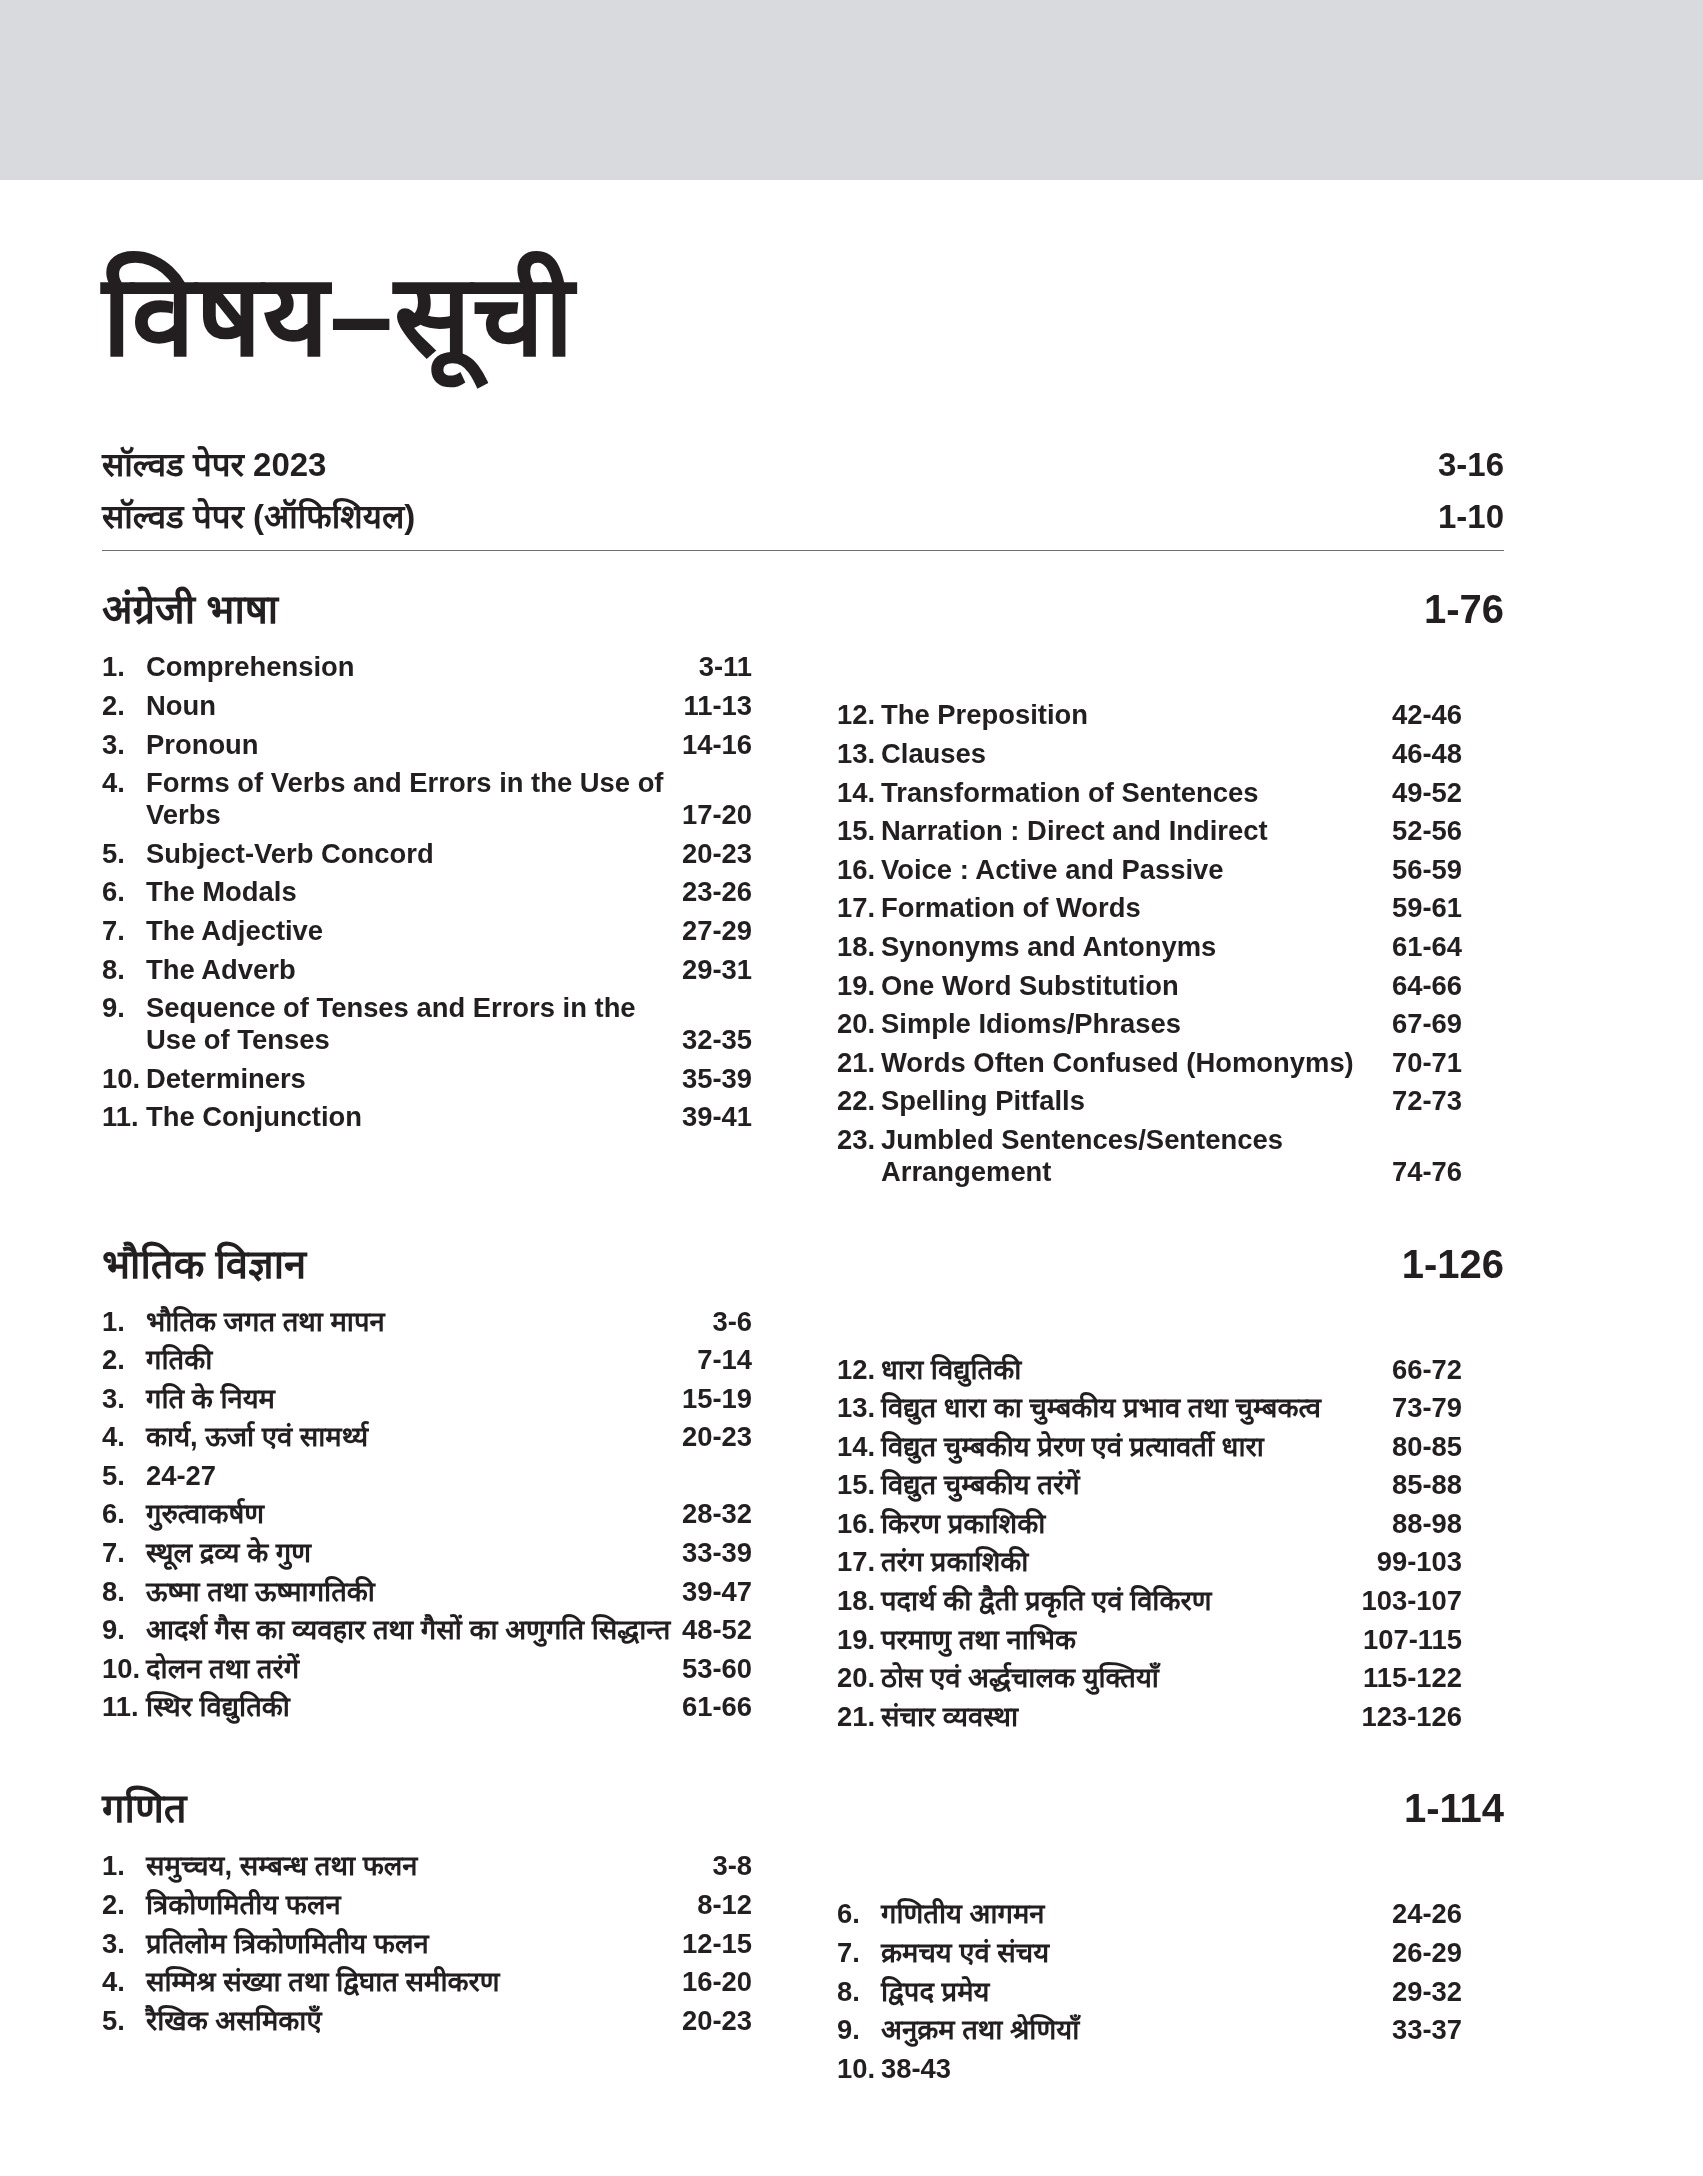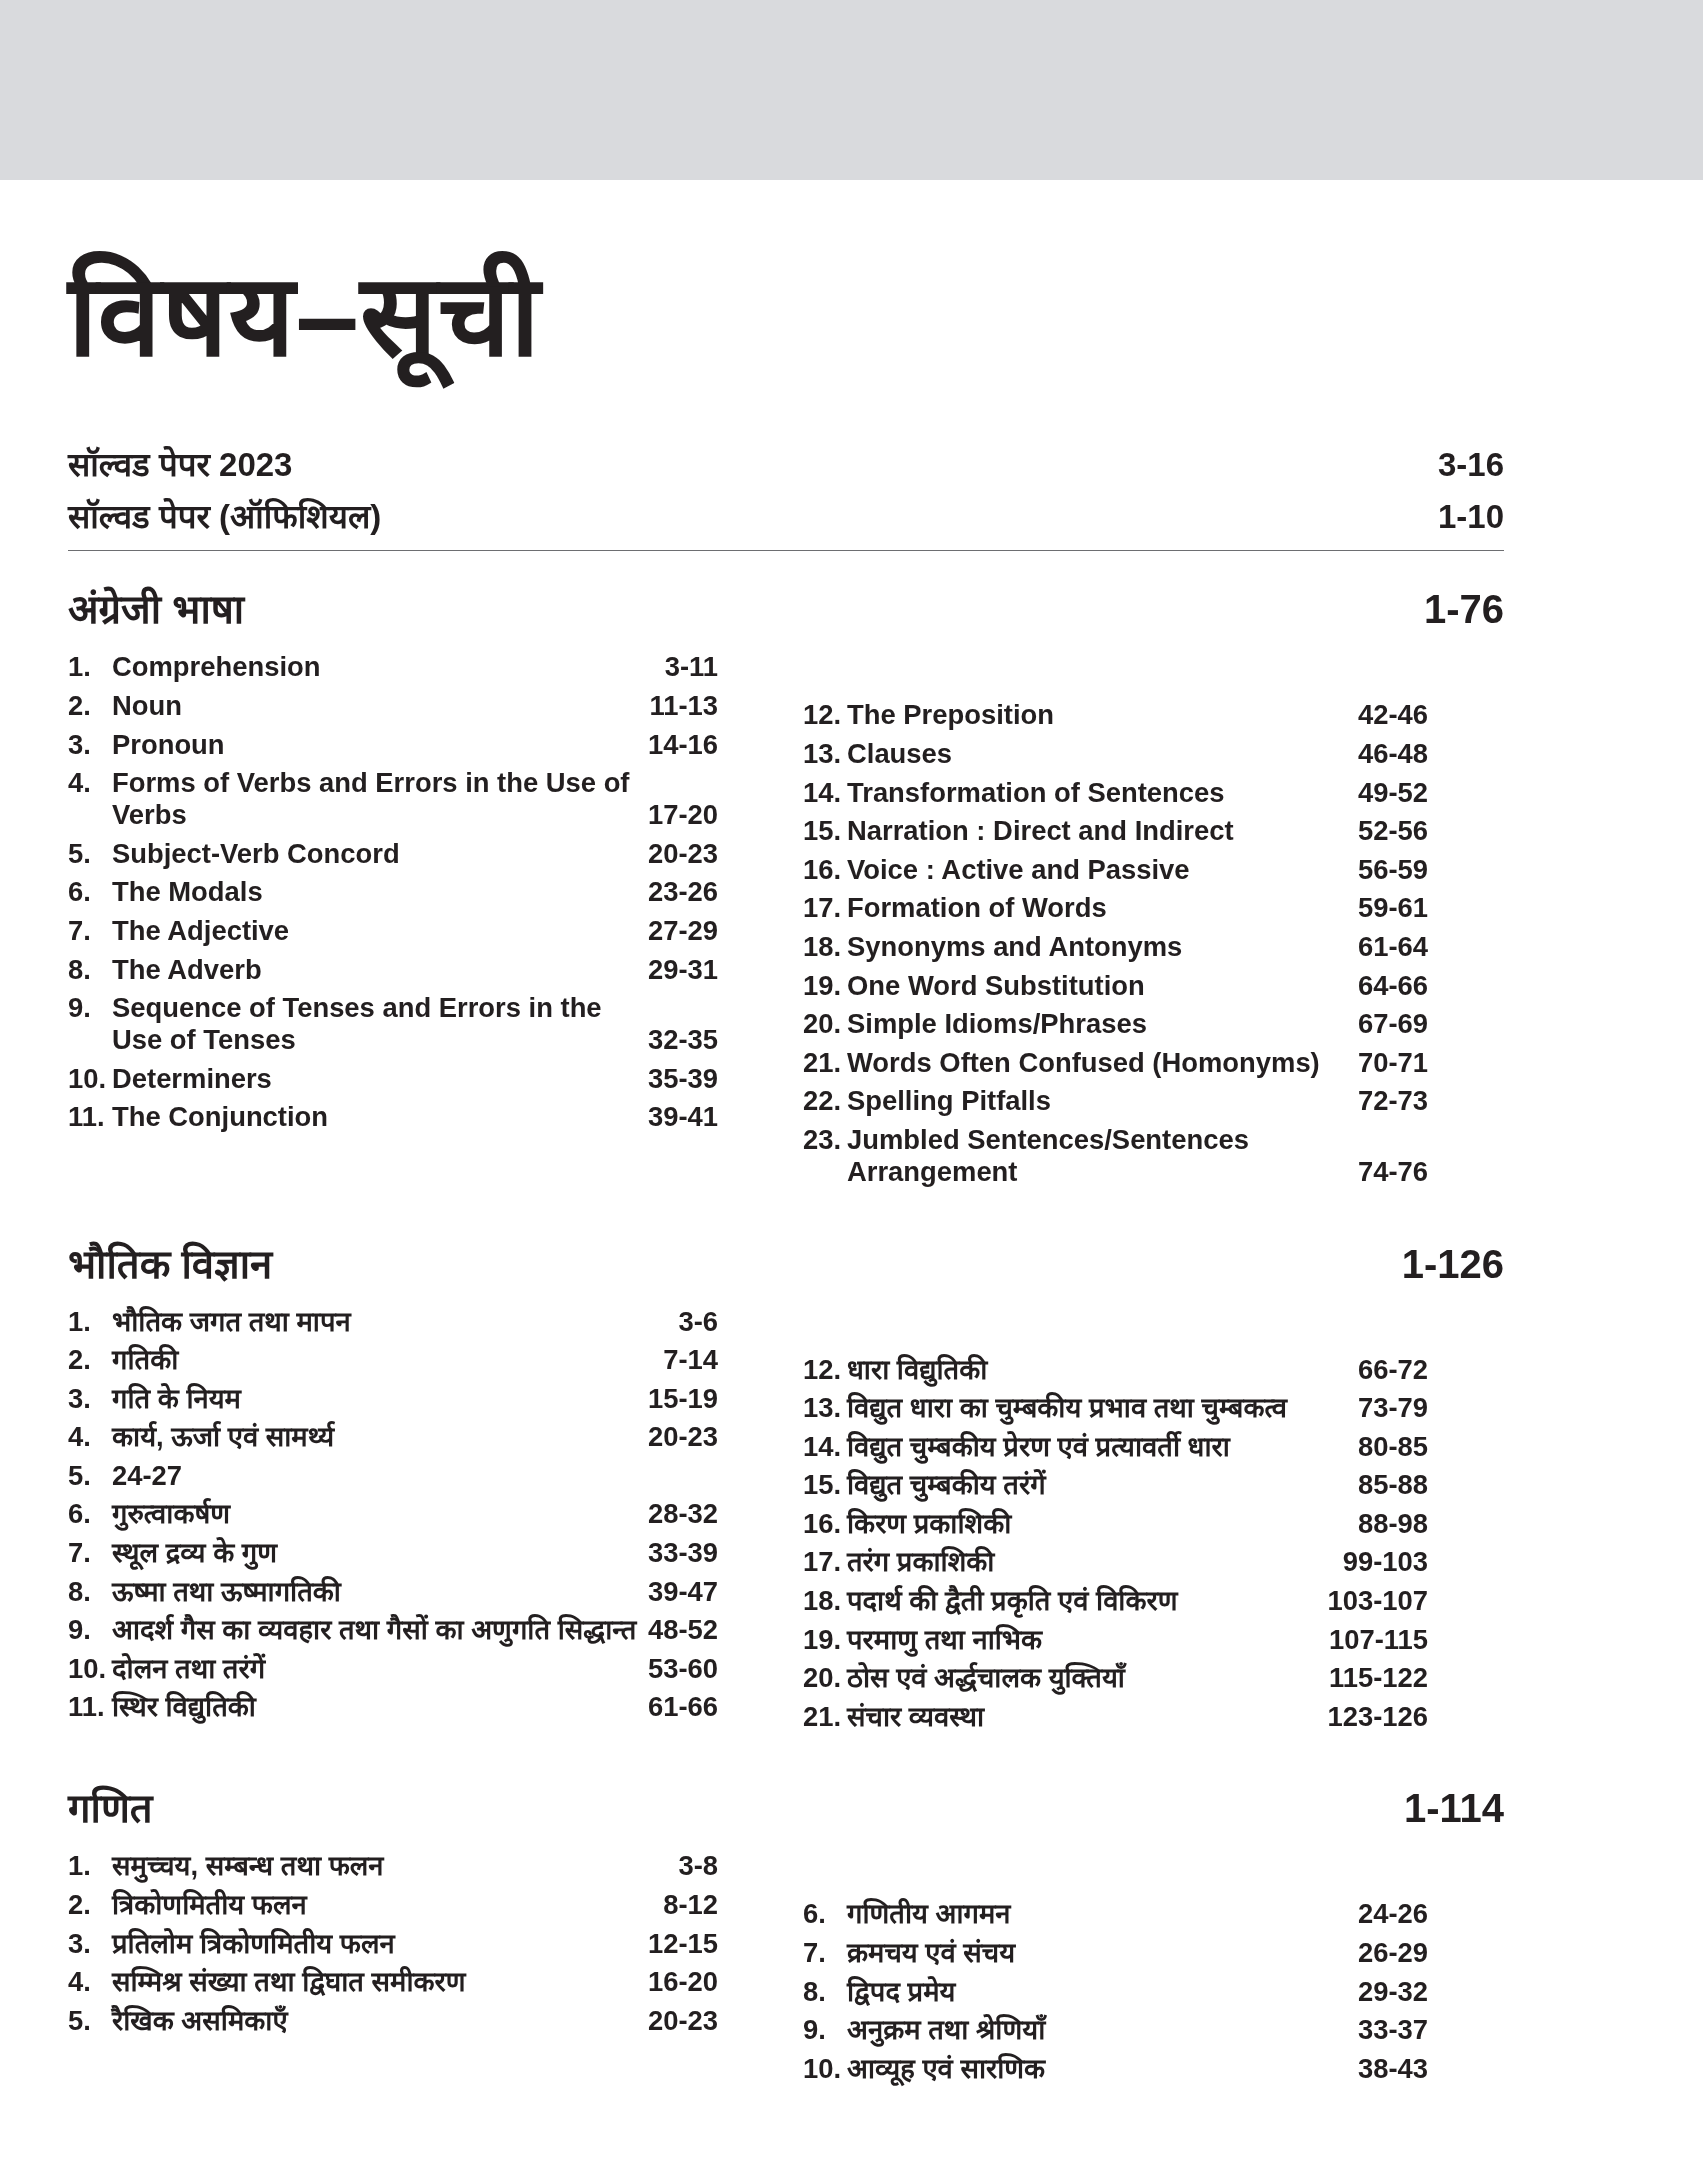--- a/index.html
+++ b/index.html
@@ -9,21 +9,21 @@
     color:#231f20;
     font-family:"Liberation Sans","DejaVu Sans",sans-serif;
     overflow:hidden;
     -webkit-font-smoothing:antialiased;
   }
   .band{
     width:1703px;height:180px;
     background:#d9dadd;
   }
   .content{
-    padding:0 199px 0 68px; 
+    padding:0 199px 0 102px; 
   }
   .page-title{
     margin:45px 0 0 0;
     font-size:114px;
     font-weight:700;
     line-height:1.6;
     letter-spacing:0.9px;
   }
   .pre-list{margin-top:36px;}
   .pre-row{
@@ -447,21 +447,20 @@
   </div>
 
   <div class="row">
     <span class="num">9.</span>
     <span class="label">अनुक्रम तथा श्रेणियाँ</span>
     <span class="pages">33-37</span>
   </div>
 
   <div class="row">
     <span class="num">10.</span>
-    <span class="label">आव्यूह एवं सारणिक</span>
     <span class="pages">38-43</span>
   </div>
 </div>
     </div>
   </div>
 
 </div>
 
 
 </body></html>

